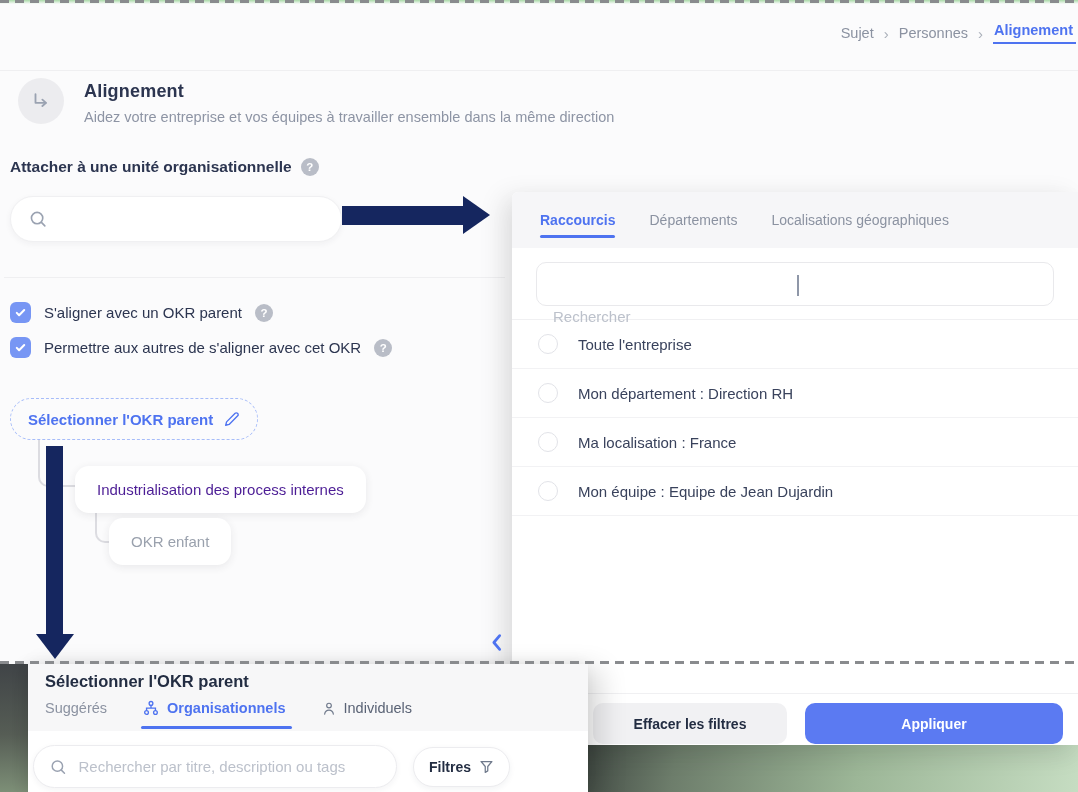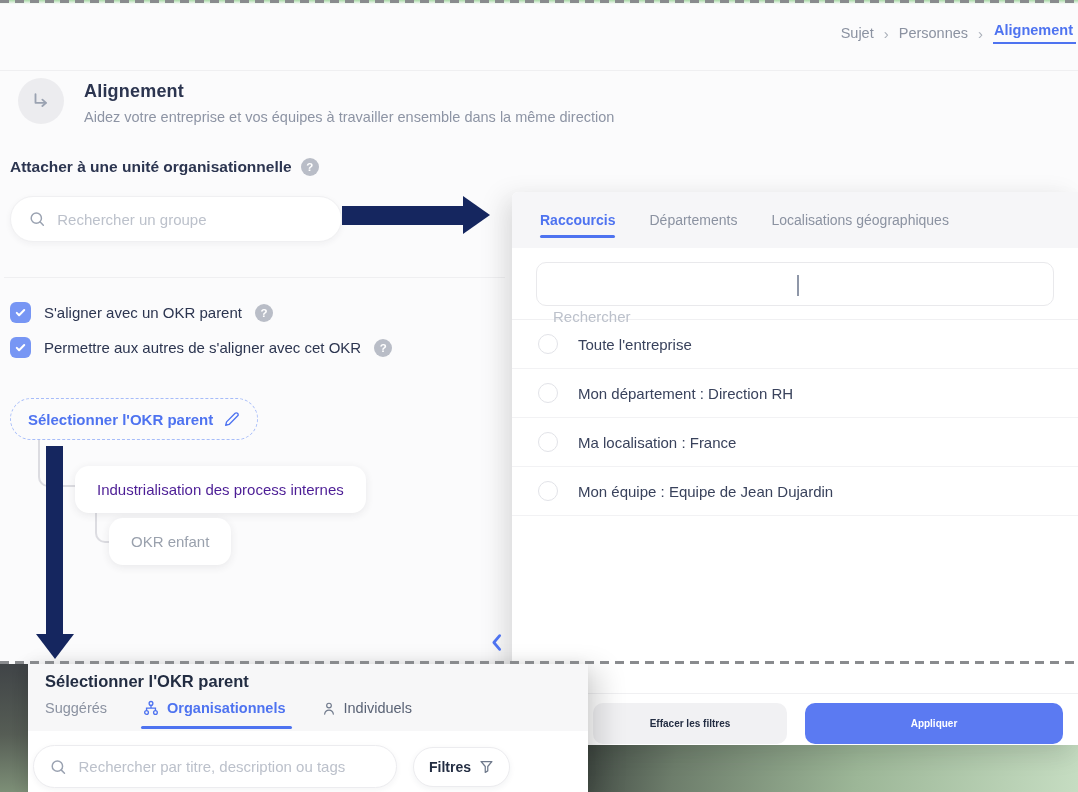--- a/index.html
+++ b/index.html
@@ -90,21 +90,21 @@
     padding:0 16px;flex-direction:column; }
   .caret { width:1.5px; height:21px; background:#8f97a8; flex:0 0 auto; margin-right:-6px; }
   .gp-divider { height:1px; background:#f0f0f2; }
   .gp-row { height:49px; display:flex; align-items:center; gap:20px; padding-left:26px;
     border-bottom:1px solid #f2f2f4; cursor:pointer; }
   .radio { width:20px; height:20px; border-radius:50%; border:1.5px solid #e2e3e8;
     background:#fff; flex:0 0 auto; }
   .gp-row-label { font-size:15px; color:#39425c; }
   .gp-footer-divider { position:absolute; left:0; right:0; top:501px; height:1px; background:#f0f0f2; }
   .btn { display:flex; align-items:center; justify-content:center; border-radius:10px;
-    font-size:10px; font-weight:700; cursor:pointer; }
+    font-size:14px; font-weight:700; cursor:pointer; }
   .btn-clear { position:absolute; left:81px; top:511px; width:194px; height:41px;
     background:#f1f1f3; color:#232d42; }
   .btn-apply { position:absolute; left:293px; top:511px; width:258px; height:41px;
     background:#5b7af2; color:#fff; }
 
   
   .collapse { position:absolute; left:490px; top:633px; z-index:25; cursor:pointer; }
 
   
   .bg-bl { position:absolute; left:0; top:664px; width:28px; height:128px; z-index:5;
@@ -165,21 +165,20 @@
   <div class="section-label">
     <span>Attacher à une unité organisationnelle</span>
     <span class="help-badge">?</span>
   </div>
 
   <div class="pill left-search">
     <svg width="18" height="18" viewBox="0 0 20 20">
       <circle cx="9" cy="9" r="6.3" fill="none" stroke="#9aa2b1" stroke-width="1.8"></circle>
       <line x1="13.8" y1="13.8" x2="17.6" y2="17.6" stroke="#9aa2b1" stroke-width="1.8" stroke-linecap="round"></line>
     </svg>
-    <input type="text" placeholder="Rechercher un groupe" style="">
   </div>
   <div class="left-divider"></div>
 
   <div class="cb-row" style="top:302px;">
     <span class="cb-box">
       <svg width="13" height="13" viewBox="0 0 14 14">
         <path d="M3 7.4l2.5 2.5L11 4.4" fill="none" stroke="#fff" stroke-width="2.2" stroke-linecap="round" stroke-linejoin="round"></path>
       </svg>
     </span>
     <span class="cb-label">S'aligner avec un OKR parent</span>

